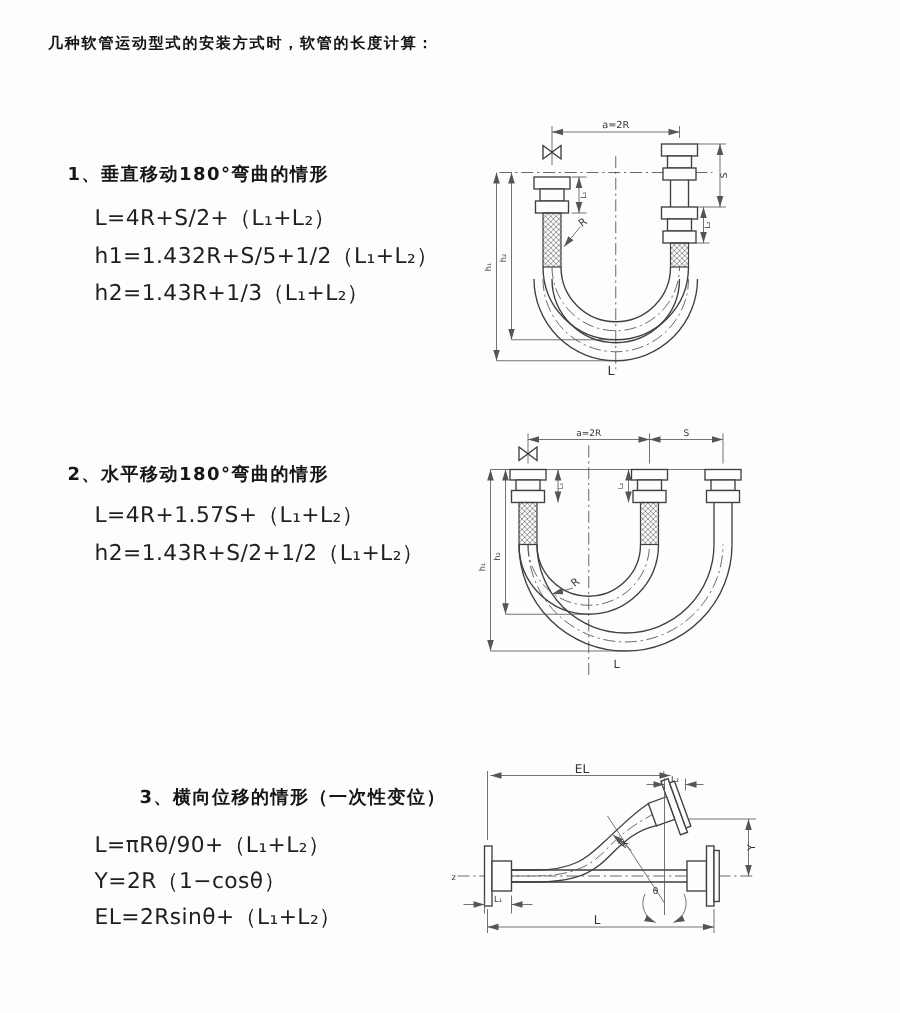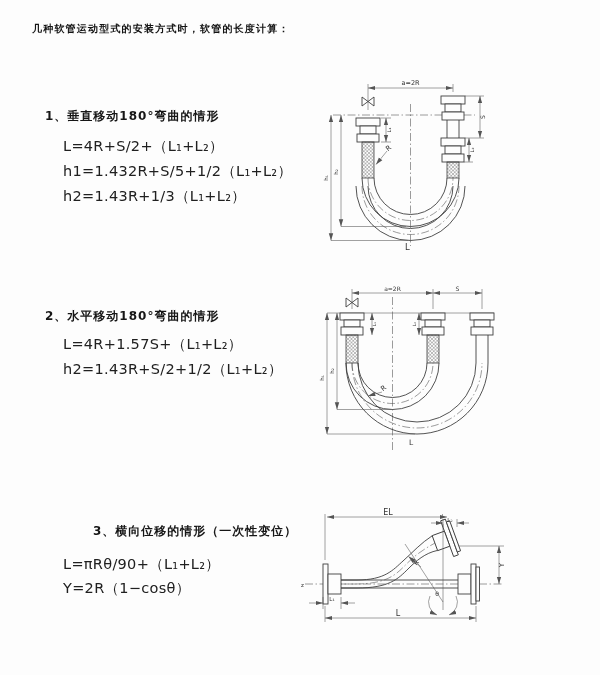--- a/index.html
+++ b/index.html
@@ -42,20 +42,21 @@
 <div class="section-heading" style="left:45px;top:308px;">2、水平移动180°弯曲的情形</div>
 <div class="formulas" style="left:63px;top:332px;">
   <div class="formula-line">L=4R+1.57S+（L₁+L₂）</div>
   <div class="formula-line">h2=1.43R+S/2+1/2（L₁+L₂）</div>
 </div>
 
 <div class="section-heading" style="left:45px;top:523px;margin-left:48px;">3、横向位移的情形（一次性变位）</div>
 <div class="formulas s3" style="left:63px;top:527px;margin-top:25px;">
   <div class="formula-line">L=πRθ/90+（L₁+L₂）</div>
   <div class="formula-line">Y=2R（1−cosθ）</div>
+  <div class="formula-line">EL=2Rsinθ+（L₁+L₂）</div>
 </div>
 
 <div class="diagram" style="left:313px;top:76px;width:195px;height:180px;">
 <svg width="195" height="180" viewBox="0 0 195 180">
   <defs>
     <marker id="ar1" viewBox="0 0 8 6" refX="8" refY="3" markerWidth="7.5" markerHeight="5.5" markerUnits="userSpaceOnUse" orient="auto-start-reverse">
           <path d="M0,0.6 L8,3 L0,5.4 z" fill="#555"></path>
         </marker>
     <pattern id="br1" width="3.5" height="3.5" patternUnits="userSpaceOnUse">
           <path d="M0,3.5 L3.5,0 M0,0 L3.5,3.5" stroke="#6a6a6a" stroke-width="0.45"></path>

